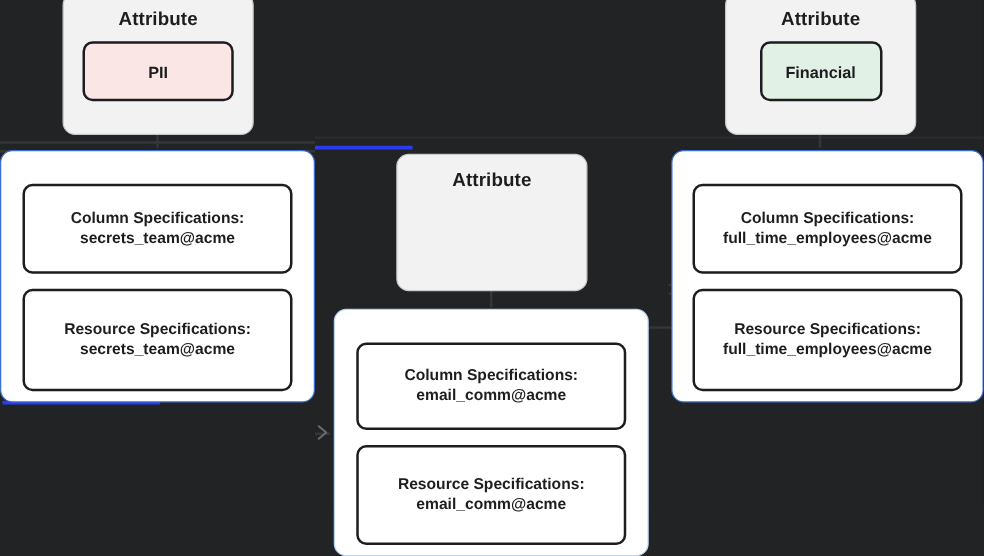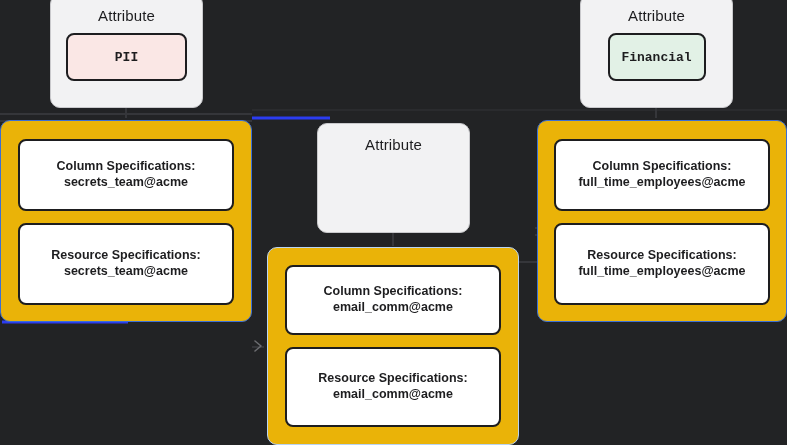--- a/index.html
+++ b/index.html
@@ -33,50 +33,50 @@
     border: 1px solid #c9c9cc;
     border-radius: 10px;
     box-sizing: border-box;
     display: flex;
     flex-direction: column;
     align-items: center;
   }
   .attr-group-title {
     font-size: 15px;
     color: #1d1d1f;
-    font-weight: 400;
+    font-weight: 700;
     line-height: 1;
     margin-top: 13px;
     margin-bottom: 10px;
     letter-spacing: 0.1px;
   }
   .attr-chip {
     box-sizing: border-box;
     border: 2px solid #1d1d1f;
     border-radius: 8px;
     display: flex;
     align-items: center;
     justify-content: center;
     font-size: 13px;
     font-weight: bold;
     color: #1d1d1f;
-    font-family: Liberation Mono, monospace;
   }
 
   
   .spec-group {
     position: absolute;
     z-index: 3;
-    background: #eab308;
+    background: #ffffff;
     border: 1px solid #3b6fd4;
     border-radius: 10px;
     box-sizing: border-box;
     display: flex;
     flex-direction: column;
     align-items: center;
+    justify-content: center;
   }
   .spec-group.unselected {
     border: 1px solid #b9d3f2;
   }
   .spec-card {
     box-sizing: border-box;
     background: #ffffff;
     border: 2px solid #1d1d1f;
     border-radius: 8px;
     display: flex;

